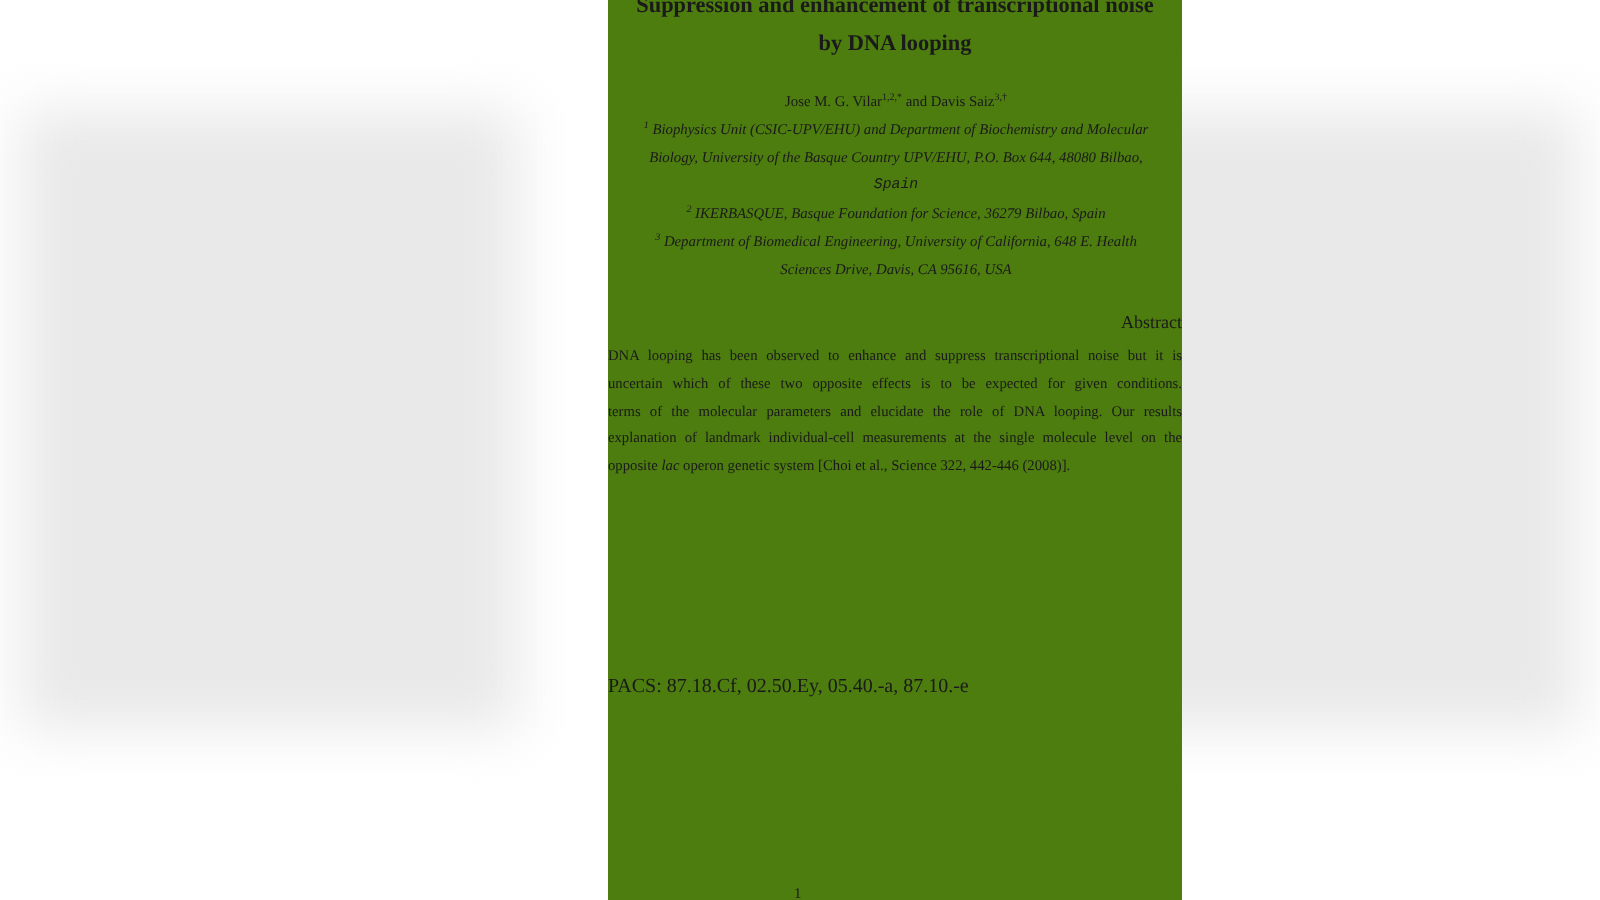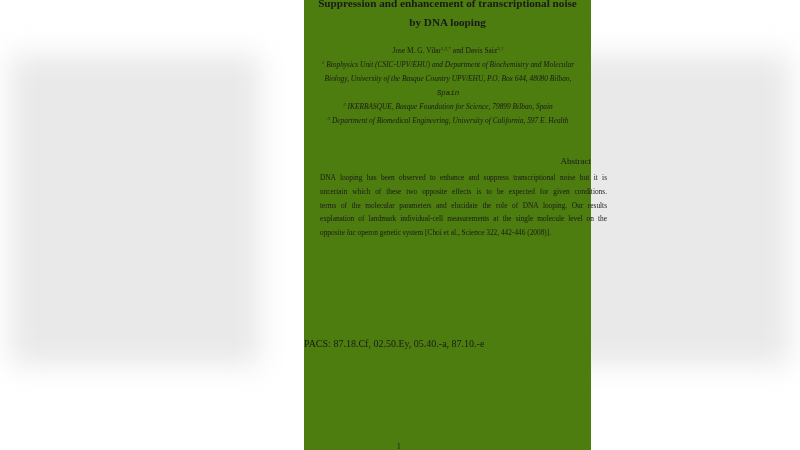--- a/index.html
+++ b/index.html
@@ -31,21 +31,21 @@
     position:absolute; left:-6px; width:300px; text-align:center;
     font-size:7.4px; line-height:14px; white-space:nowrap;
   }
   .it { font-style:italic; }
   sup { font-size:5px; vertical-align:3px; line-height:0; }
   .abstract-h {
     position:absolute; top:156px; left:0; width:287px; text-align:right;
     font-size:9px;
   }
   .para {
-    position:absolute; top:171px; left:16px; width:287px;
+    position:absolute; top:171px; left:0; width:287px;
     font-size:7.35px; line-height:13.8px; text-align:justify;
   }
   .pline { display:block; height:13.8px; text-align:justify; text-align-last:justify; white-space:nowrap; }
   .pline.last { text-align-last:left; }
   .pacs {
     position:absolute; top:338px; left:0; font-size:10px; white-space:nowrap;
   }
   .pagenum {
     position:absolute; top:442px; left:397px; font-size:7.4px;
   }
@@ -61,23 +61,24 @@
   <div class="title t2">by DNA looping</div>
 
   <div class="centered" style="top:44px;">
     <span>Jose M. G. Vilar</span><sup>1,2,*</sup><span> and </span><span>Davis Saiz</span><sup>3,†</sup>
   </div>
 
   <div class="centered it" style="top:58px;"><sup>1</sup> <span>Biophysics Unit (CSIC-UPV/EHU) and Department of Biochemistry and Molecular</span></div>
   <div class="centered it" style="top:72px;">Biology, University of the Basque Country UPV/EHU, P.O. Box 644, 48080 Bilbao,</div>
   <div class="centered it" style="top:86px;font-family:Liberation Mono, monospace;">Spain</div>
 
-  <div class="centered it" style="top:100px;"><sup>2</sup> <span>IKERBASQUE, Basque Foundation for Science, 79899 Bilbao, Spain</span></div>
+  <div class="centered it" style="top:100px;"><sup>2</sup> <span>IKERBASQUE, Basque Foundation for Science, 36279 Bilbao, Spain</span></div>
 
-  <div class="centered it" style="top:114px;"><sup>3</sup> <span>Department of Biomedical Engineering, University of California, 597 E. Health</span></div>
+  <div class="centered it" style="top:114px;"><sup>3</sup> <span>Department of Biomedical Engineering, University of California, 648 E. Health</span></div>
+  <div class="centered it" style="top:128px;">Sciences Drive, Davis, CA 95616, USA</div>
 
   <div class="abstract-h">Abstract</div>
 
   <div class="para">
     <span class="pline">DNA looping has been observed to enhance and suppress transcriptional noise but it is</span>
     <span class="pline">uncertain which of these two opposite effects is to be expected for given conditions.</span>
     <span class="pline">terms of the molecular parameters and elucidate the role of DNA looping. Our results</span>
     <span class="pline">explanation of landmark individual-cell measurements at the single molecule level on the</span>
     <span class="pline last"><span>opposite </span><i>lac</i><span> operon genetic system [Choi et al., Science 322, 442-446 (2008)].</span></span>
   </div>

